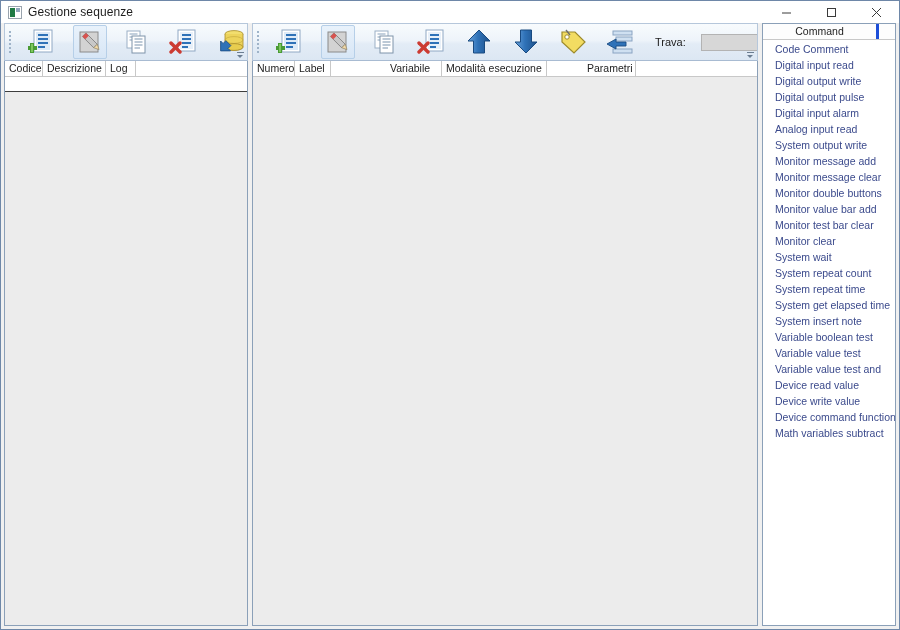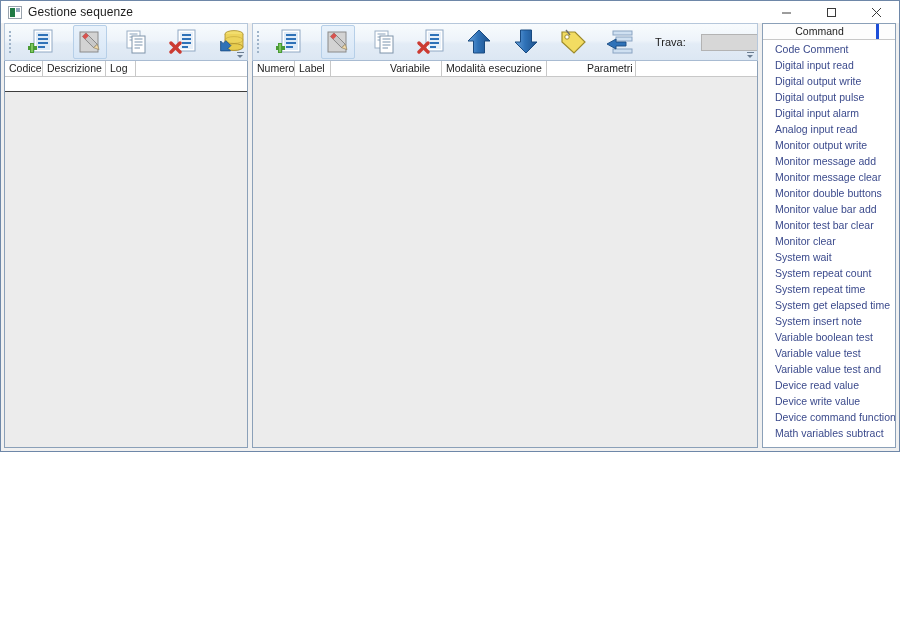--- a/index.html
+++ b/index.html
@@ -4,21 +4,21 @@
 <style>
   html, body {
     margin: 0; padding: 0;
     width: 900px; height: 630px;
     overflow: hidden;
     background: #ffffff;
     font-family: "Liberation Sans", sans-serif;
   }
   #app {
     position: relative;
-    width: 900px; height: 452px;
+    width: 900px; height: 630px;
     box-sizing: border-box;
     border: 1px solid #6e87a8;
     background: #f0f0f0;
     display: flex;
     flex-direction: column;
   }
 
   
   .titlebar {
     height: 22px;
@@ -582,21 +582,21 @@
           <div class="cmd-head-main">Command</div>
           <div class="cmd-head-spare"></div>
         </div>
         <div class="cmd-list">
           <div class="cmd-item">Code Comment</div>
           <div class="cmd-item">Digital input read</div>
           <div class="cmd-item">Digital output write</div>
           <div class="cmd-item">Digital output pulse</div>
           <div class="cmd-item">Digital input alarm</div>
           <div class="cmd-item">Analog input read</div>
-          <div class="cmd-item">Monitor output write</div>
+          <div class="cmd-item">System output write</div>
           <div class="cmd-item">Monitor message add</div>
           <div class="cmd-item">Monitor message clear</div>
           <div class="cmd-item">Monitor double buttons</div>
           <div class="cmd-item">Monitor value bar add</div>
           <div class="cmd-item">Monitor test bar clear</div>
           <div class="cmd-item">Monitor  clear</div>
           <div class="cmd-item">System wait</div>
           <div class="cmd-item">System repeat count</div>
           <div class="cmd-item">System repeat time</div>
           <div class="cmd-item">System get elapsed time</div>

